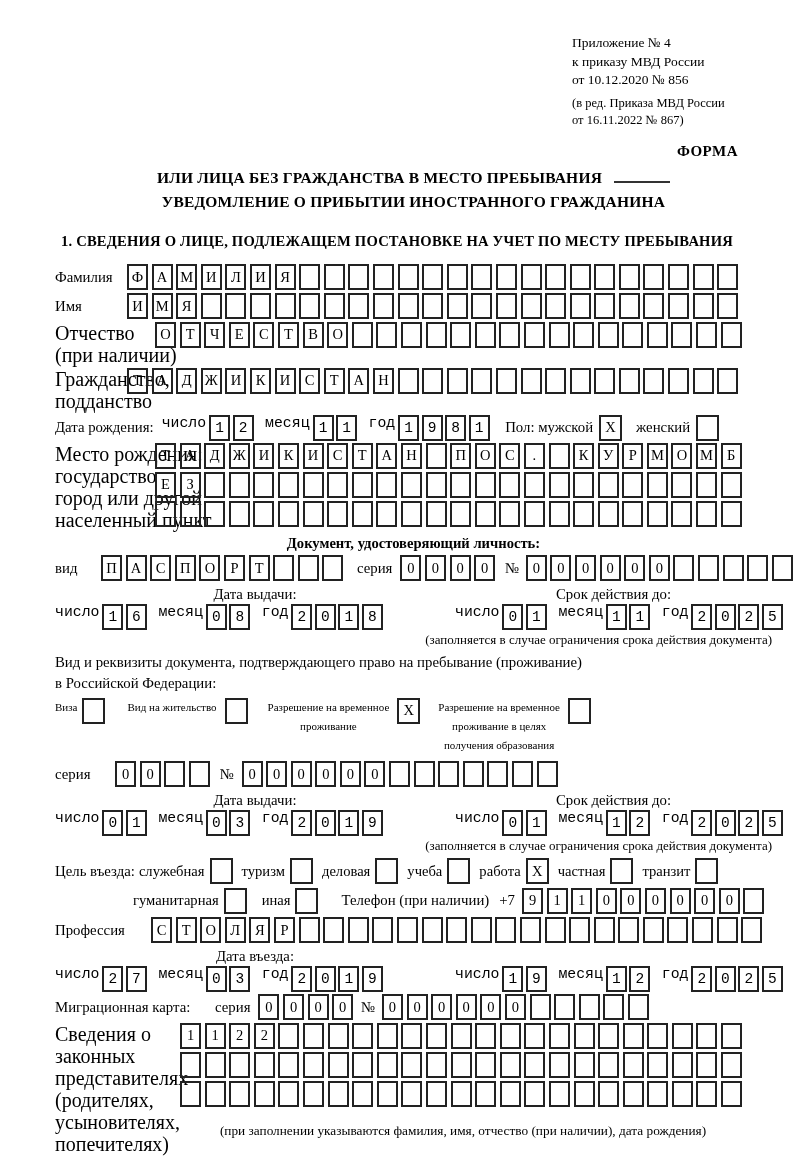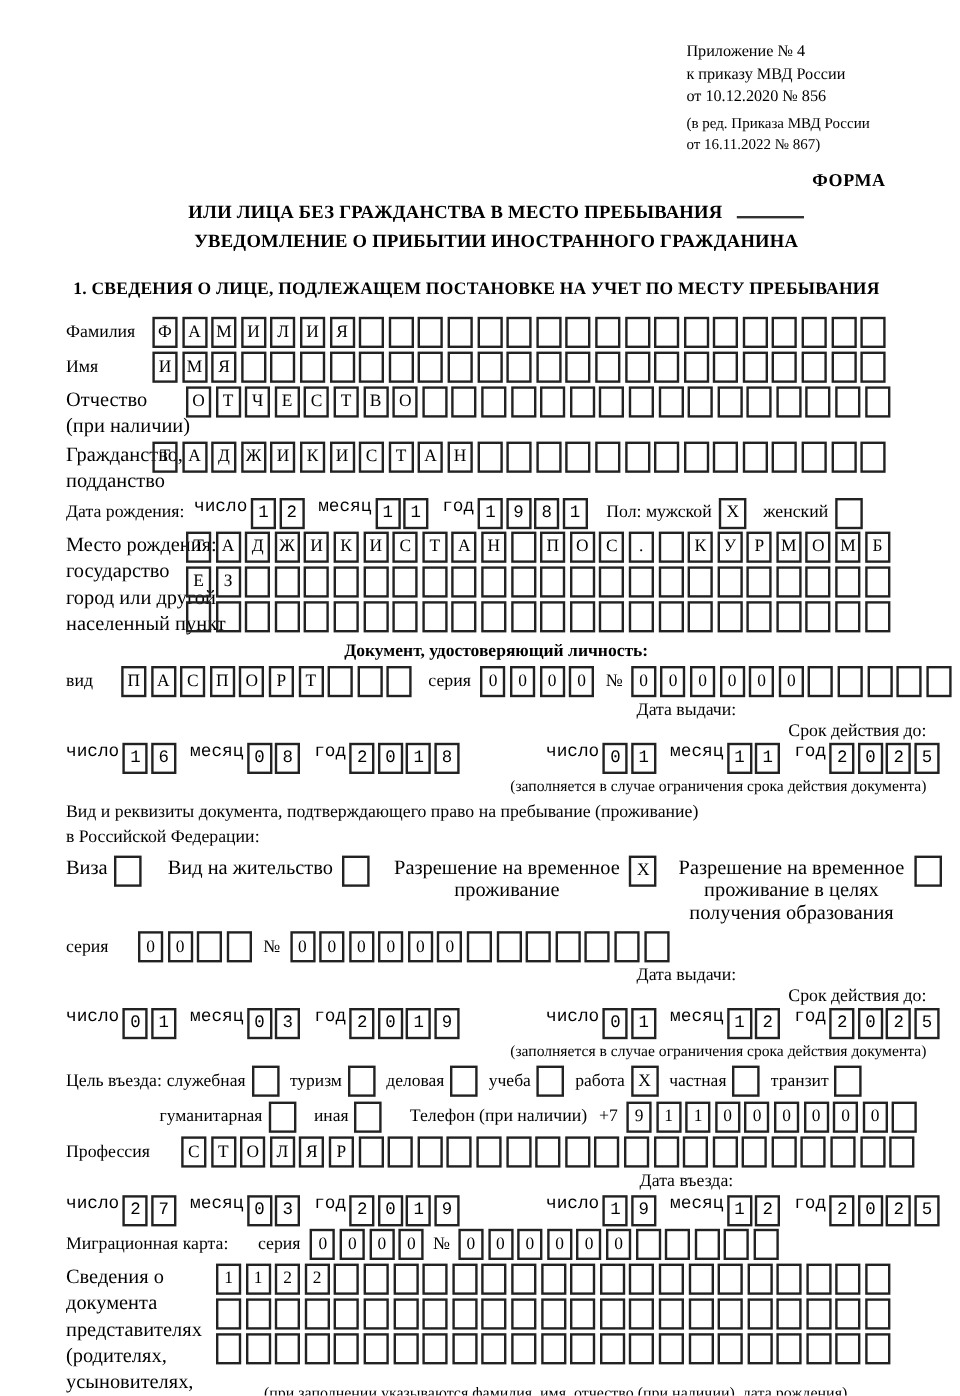--- a/index.html
+++ b/index.html
@@ -21,39 +21,39 @@
   .cell{box-sizing:border-box;flex:none;width:21px;height:26px;border:2px solid #222;
         margin-right:3.6px;display:flex;align-items:center;justify-content:center;
         font-size:14.5px;font-weight:normal;}
   .cb{box-sizing:border-box;flex:none;width:23px;height:26px;border:2px solid #222;
       display:inline-flex;align-items:center;justify-content:center;font-size:14.5px;}
   .lbl{font-size:14.8px;}
   .lc{flex:none;}
   .w72{width:72px;}
   .w100{width:100px;}
   .w125{width:125px;}
-  .ml-lines div{line-height:22px;font-size:17px;white-space:nowrap;}
+  .ml-lines div{line-height:22px;font-size:20px;white-space:nowrap;}
   .cells-stack .cells{margin-bottom:3px;}
 
   .doc-title{text-align:center;font-weight:bold;font-size:14.6px;margin:4px 0 3px;}
-  .date-titles{display:flex;font-size:14.8px;margin-top:1px;min-height:19px;align-items:flex-end;flex-direction:column;}
+  .date-titles{display:flex;font-size:14.8px;margin-top:1px;min-height:19px;align-items:flex-end;}
   .date-titles .t-left{width:400px;text-align:center;flex:none;}
   .date-titles .t-right{flex:1;text-align:center;}
   .date-row{display:flex;align-items:center;margin-bottom:1px;min-height:28px;}
   .dgroup{display:flex;align-items:flex-start;flex:none;font-family:Liberation Mono, monospace;}
   .dgroup.left{width:400px;}
   .dgroup .dlbl{font-size:14.8px;margin-right:3px;}
   .dgroup .cells{margin-right:9px;}
   .dgroup .cell{margin-right:2.5px;}
   .note-right{text-align:right;font-size:13px;margin:0 0 3px;min-height:17px;}
 
   .intro{font-size:14.8px;line-height:21px;}
   .options-row{display:flex;align-items:flex-start;margin:4px 0 6px;}
   .opt{display:flex;align-items:flex-start;flex:none;}
-  .opt .olbl{font-size:17px;line-height:19px;}
+  .opt .olbl{font-size:11px;line-height:19px;}
   .opt .olbl.center{text-align:center;}
   .opt .cb{margin-left:8px;}
 
   .pair{display:flex;align-items:center;flex:none;margin-right:9px;}
   .pair .plbl{margin-right:5px;font-size:14.6px;}
   .phone-row{display:flex;align-items:center;margin-bottom:2px;min-height:28px;}
   .phone-row .indent{width:78px;flex:none;}
   .prefix{font-size:14.8px;margin:0 7px 0 10px;flex:none;}
 
   .rep-note{font-size:13.3px;text-align:center;margin-top:16px;width:566px;}
@@ -665,21 +665,21 @@
         <span class="cell"></span>
         <span class="cell"></span>
         <span class="cell"></span>
         <span class="cell"></span>
       </span>
   </div>
 
   <div class="block">
     <div class="lc w125 ml-lines">
       <div>Сведения о</div>
-      <div>документа</div>
+      <div>законных</div>
       <div>представителях</div>
       <div>(родителях,</div>
       <div>усыновителях,</div>
       <div>попечителях)</div>
     </div>
     <div class="cells-stack">
       <div class="cells">
           <span class="cell">1</span>
           <span class="cell">1</span>
           <span class="cell">2</span>

